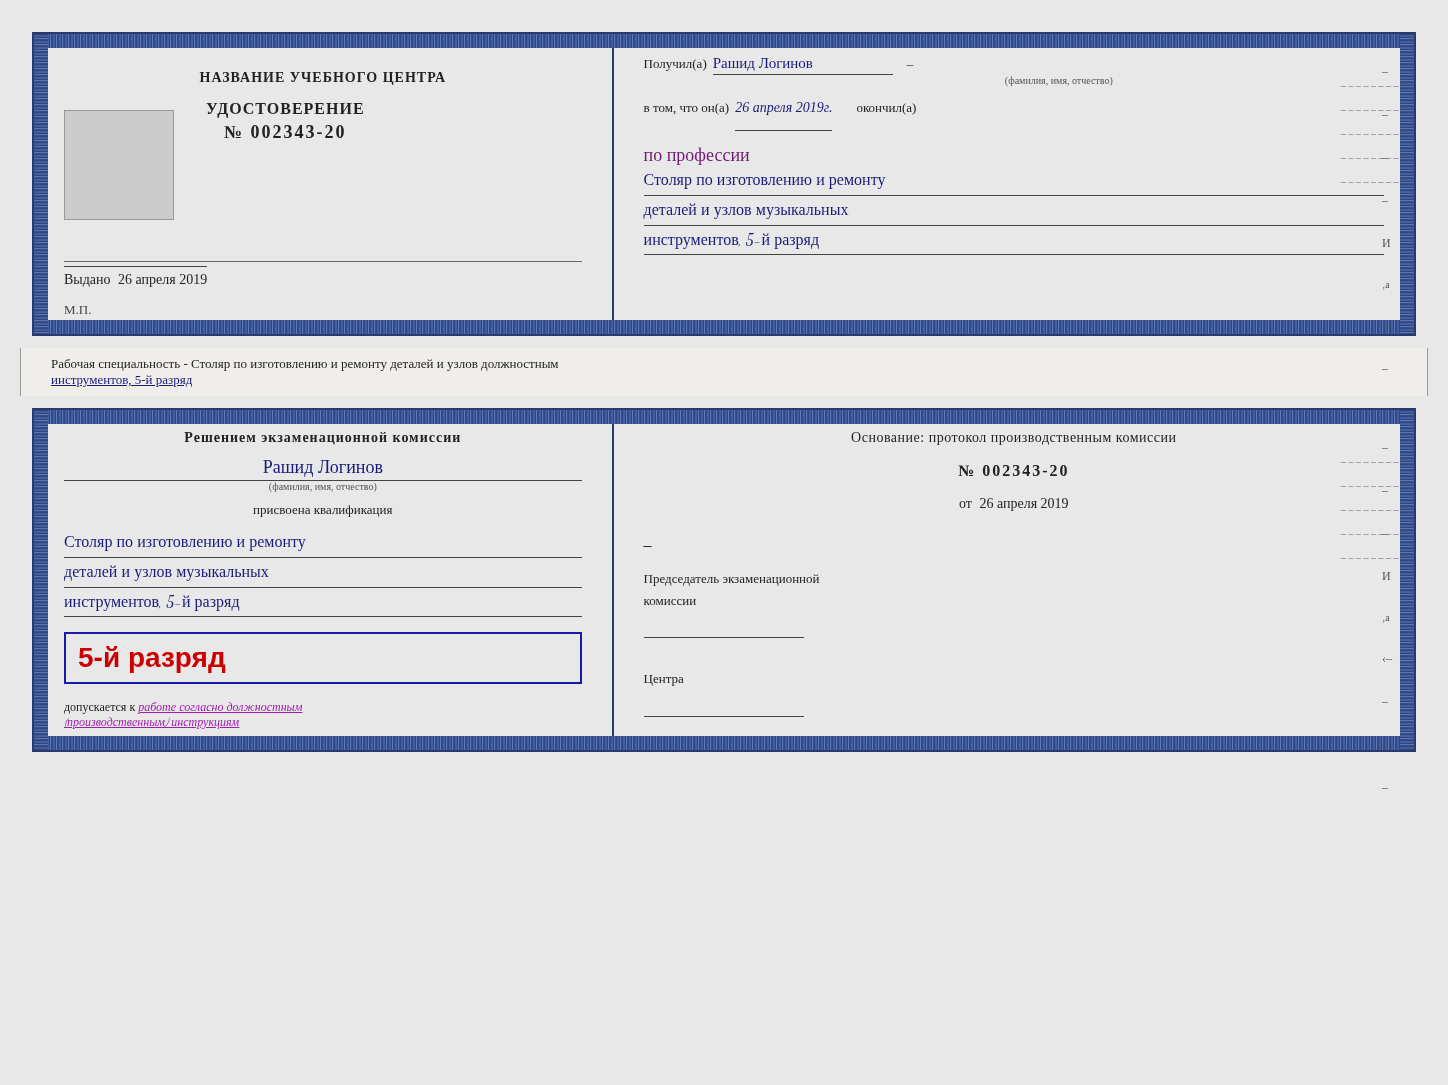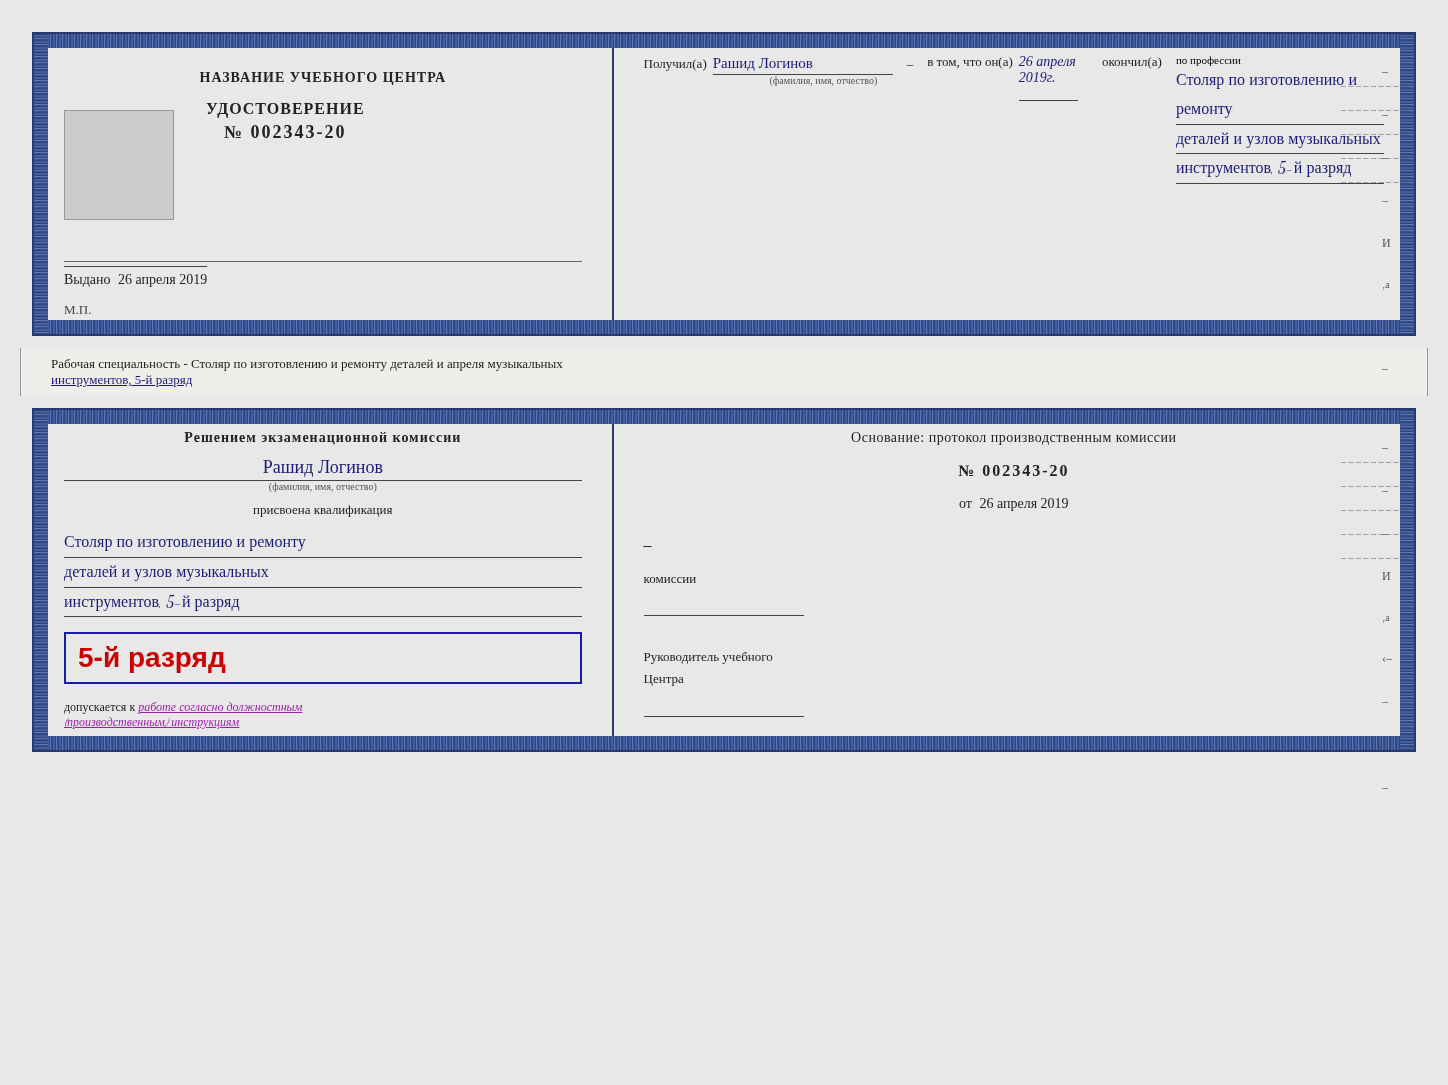--- a/index.html
+++ b/index.html
@@ -24,21 +24,21 @@
       display: flex;
       flex-direction: column;
       align-items: center;
       justify-content: space-between;
     }
 
     .cert-right {
       width: 58%;
       padding: 20px 30px 20px 30px;
       display: flex;
-      flex-direction: row;
+      flex-direction: column;
       gap: 14px;
       position: relative;
     }
 
     
     .cert-right::after {
       content: '– – – – – – – – –\A– – – – – – – – –\A– – – – – – – – –\A– – – – – – – – –\A– – – – – – – – –';
       white-space: pre;
       position: absolute;
       right: 8px;
@@ -144,22 +144,22 @@
       font-weight: bold;
     }
 
     .org-name-quotes {
       font-size: 13px;
       text-align: center;
       color: #222;
     }
 
     .profession-label {
-      font-size: 11px;
-      color: #000000;
+      font-size: 18px;
+      color: #701a75;
     }
 
     .profession-handwritten {
       font-family: 'Segoe Script', 'Dancing Script', cursive;
       font-size: 16px;
       color: #1a1a7a;
       border-bottom: 1px solid #444;
       display: block;
       line-height: 1.8;
     }
@@ -419,21 +419,21 @@
             <span style="font-size:10px;">‚а</span>
             <span>‹–</span>
             <span>–</span>
         </div>
 
       </div>
     </div>
   </div>
 
   <div class="middle-text">
-    <span>Рабочая специальность - Столяр по изготовлению и ремонту деталей и апреля музыкальных</span><br>
+    <span>Рабочая специальность - Столяр по изготовлению и ремонту деталей и узлов должностным</span><br>
     <span class="underline-text">инструментов, 5-й разряд</span>
   </div>
 
   <div class="cert-inner-bottom">
     <div class="border-top-strip"></div>
     <div class="border-bottom-strip"></div>
     <div class="border-textured border-left"></div>
     <div class="border-textured border-right"></div>
     <div class="cert-content-flex">
 
@@ -474,26 +474,26 @@
         </div>
 
         <div class="ot-line">
           <span>от</span>
           <span style="margin-left:4px;">26 апреля 2019</span>
         </div>
 
         <div style="margin-top: 8px;">–</div>
 
         <div class="signature-block">
+          <span class="signature-label">Председатель экзаменационной</span>
           <span class="signature-label">комиссии</span>
           <div class="signature-line"></div>
         </div>
 
         <div class="signature-block" style="margin-top:16px;">
-          <span class="signature-label">Руководитель учебного</span>
           <span class="signature-label">Центра</span>
           <div class="signature-line"></div>
         </div>
 
         <div style="position:absolute; right:22px; top:30px; display:flex; flex-direction:column; gap:28px; color:#555; font-size:12px;">
           <span>–</span>
             <span>–</span>
             <span>–</span>
             <span>И</span>
             <span style="font-size:10px;">‚а</span>

